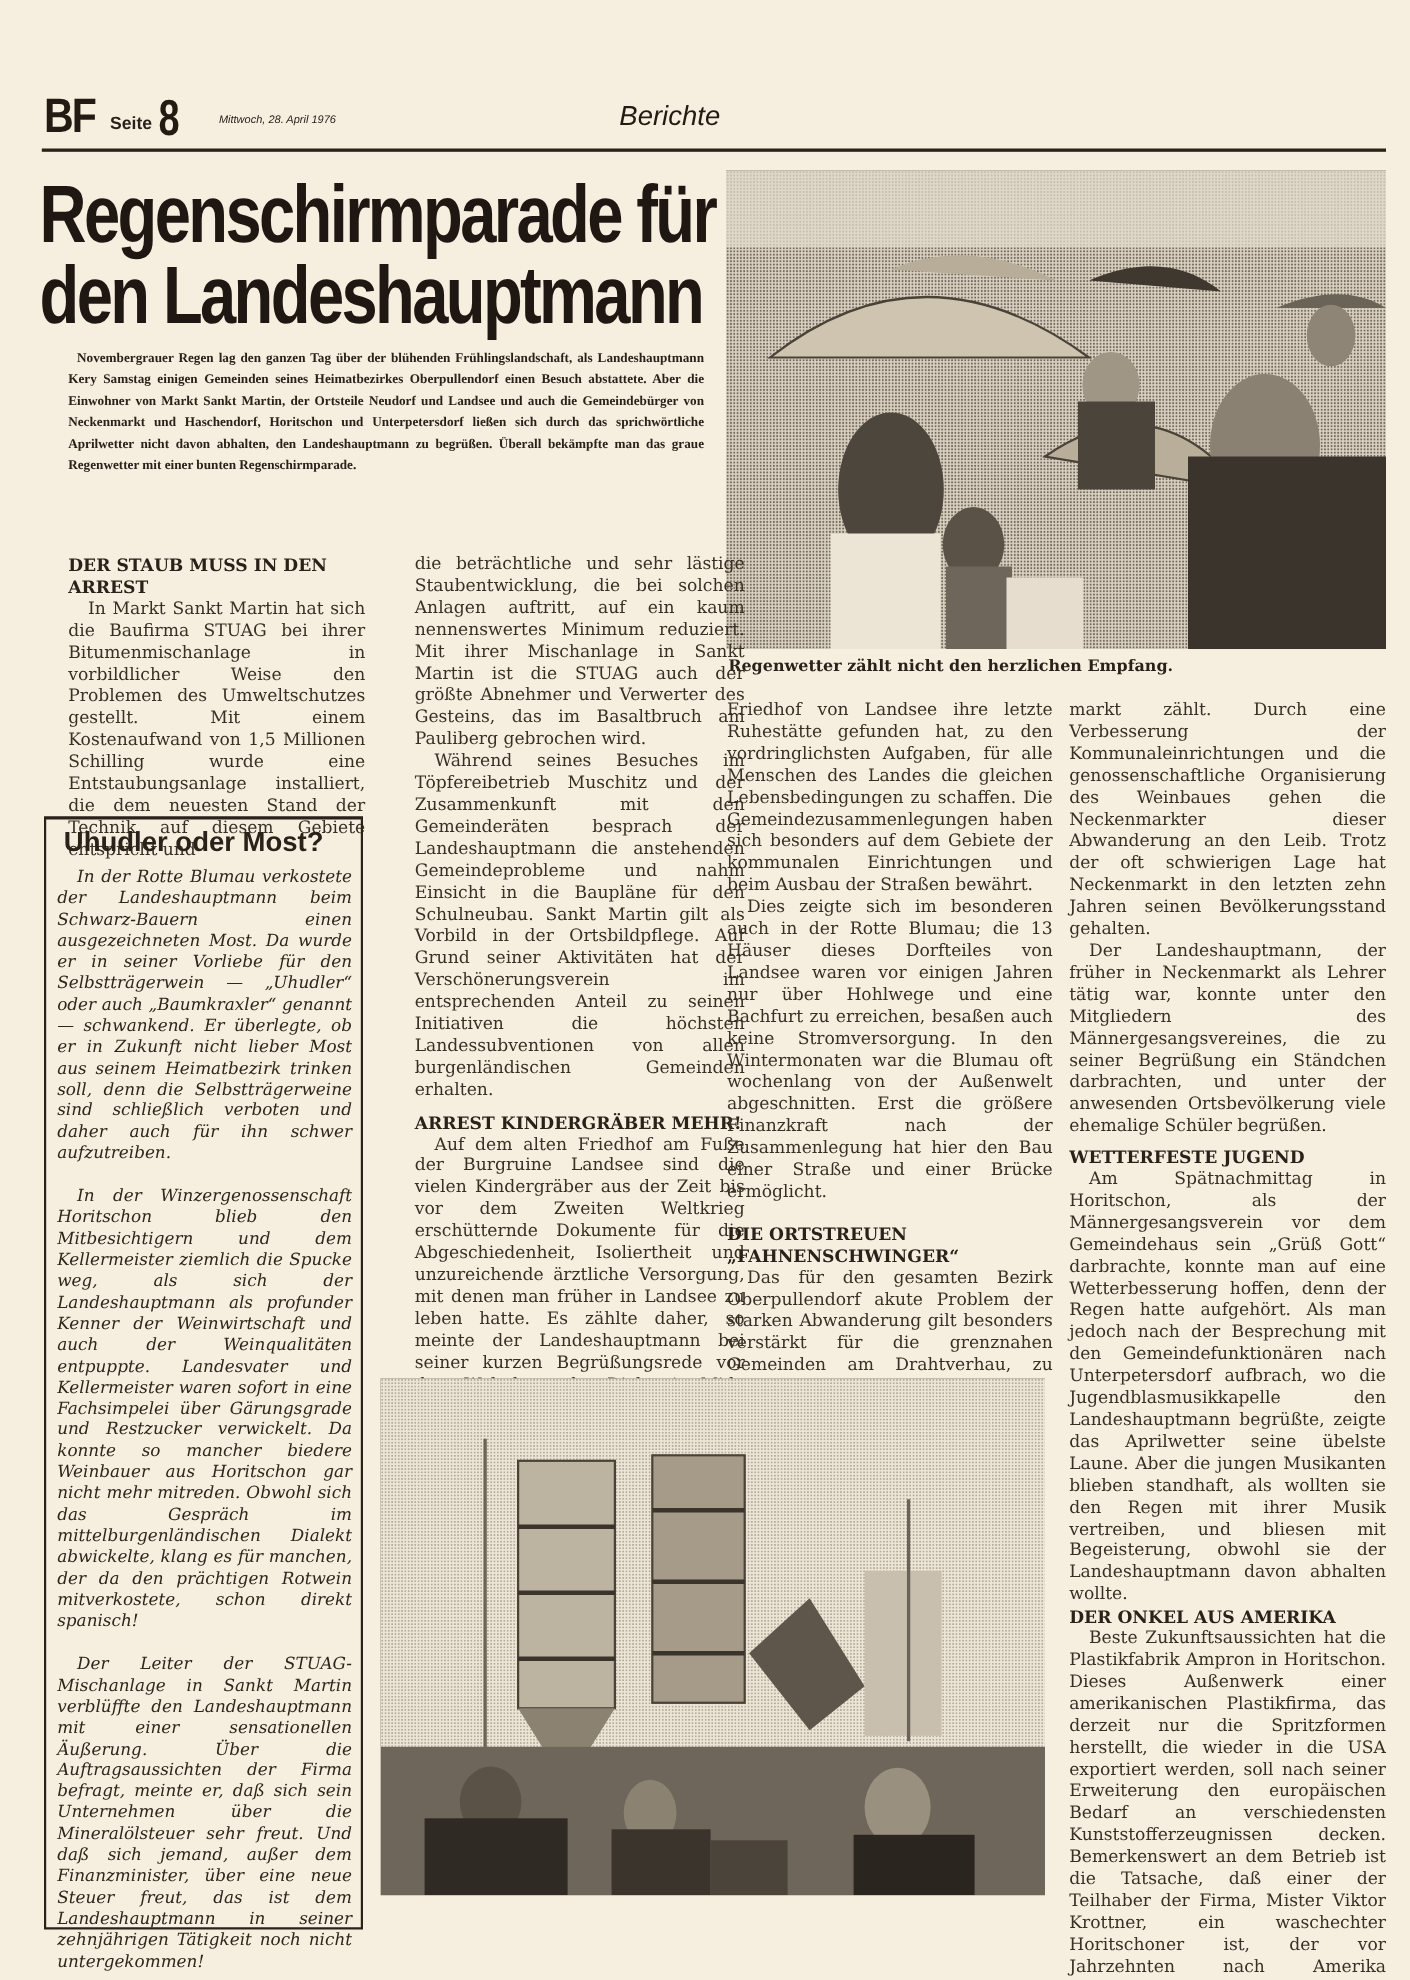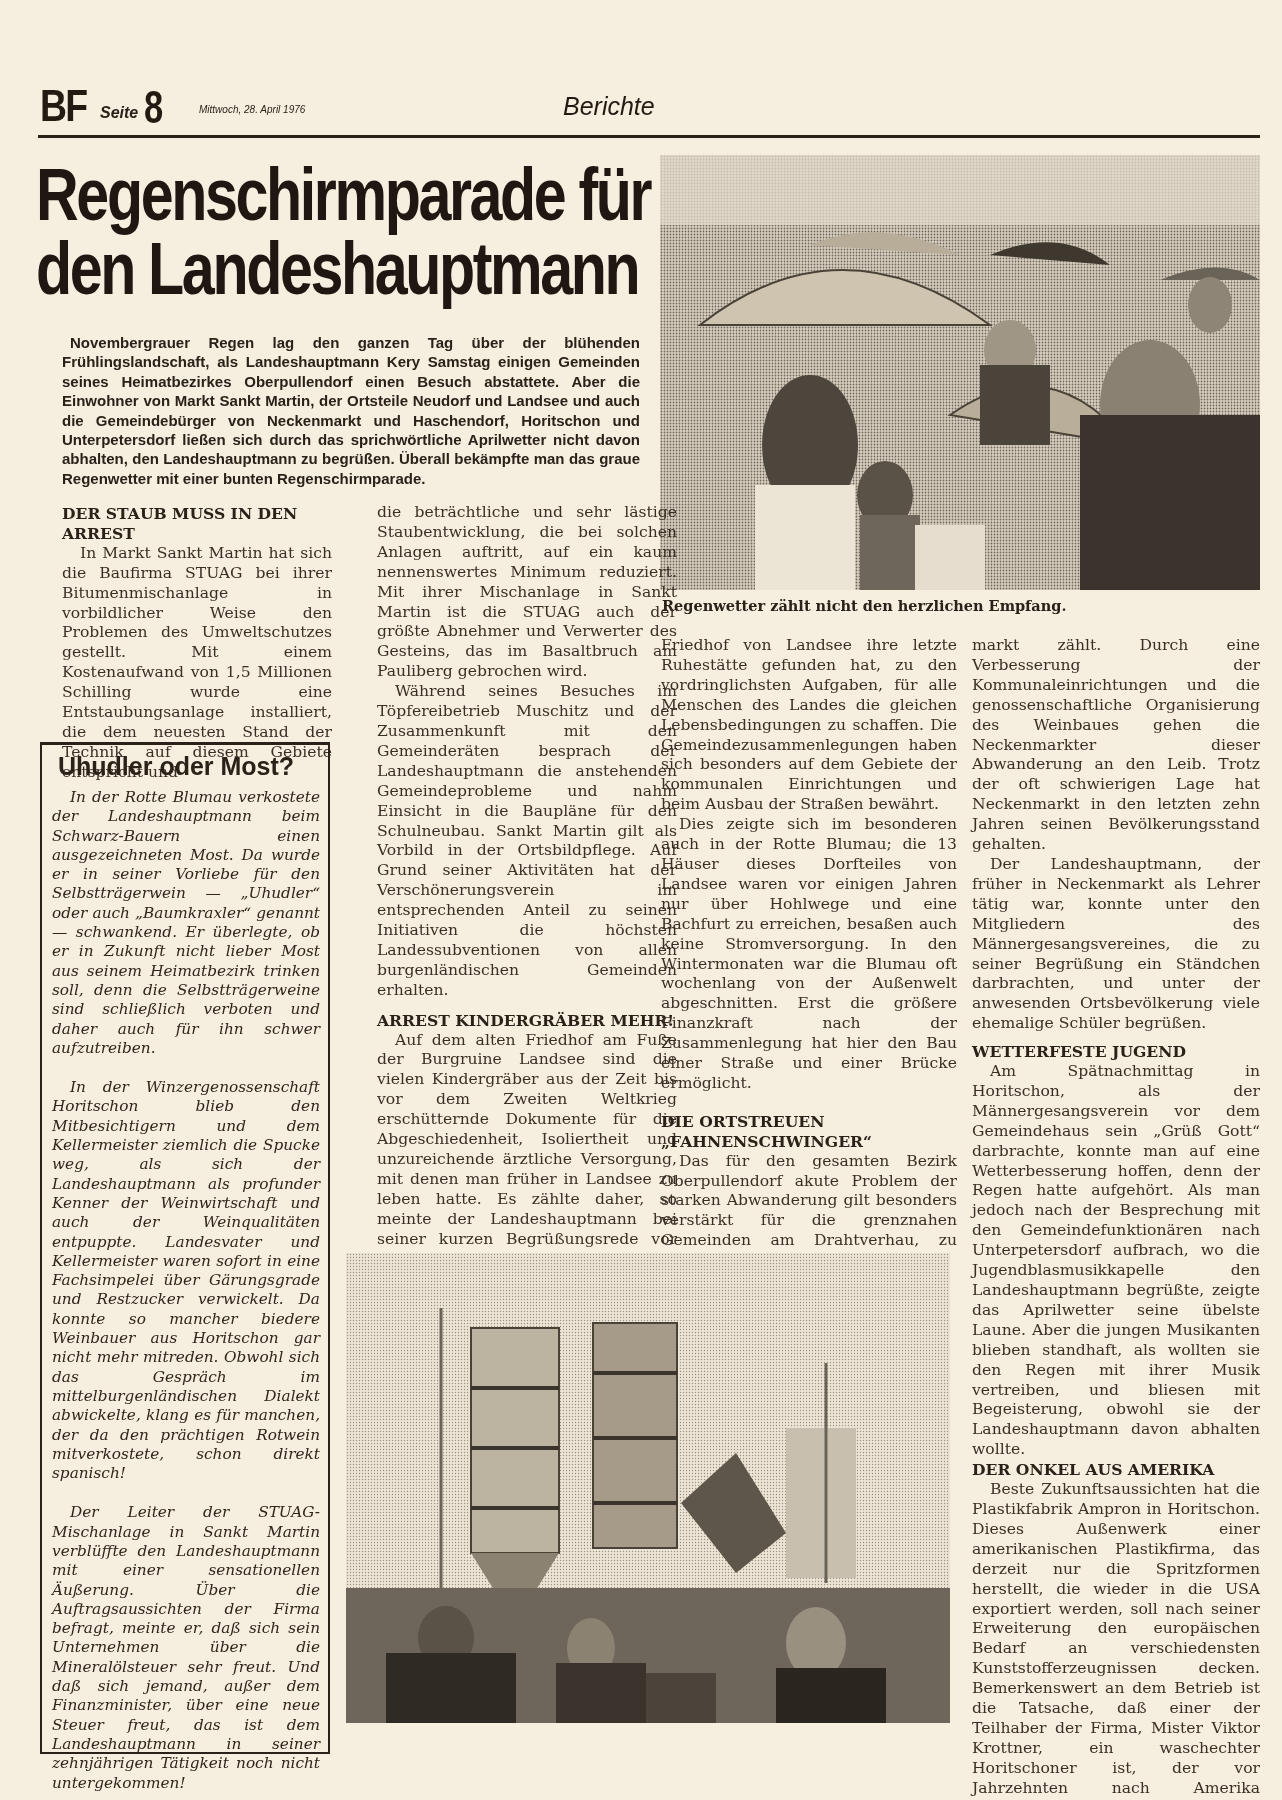--- a/index.html
+++ b/index.html
@@ -4,32 +4,32 @@
 <style>
   html, body { margin:0; padding:0; }
   body {
     width:1282px; height:1800px; position:relative; overflow:hidden;
     background:#f6efe0; color:#2a2119;
     font-family:"DejaVu Serif", serif;
   }
   .abs { position:absolute; }
   
   .bf { left:40px; top:84px; font-family:"Liberation Sans", sans-serif; font-weight:bold; font-size:44px; letter-spacing:-2px; transform:scaleX(0.85); transform-origin:left top; line-height:44px; color:#231a12; }
-  .seite-label { left:100px; top:104px; font-family:"Liberation Sans", sans-serif; font-style:italic; font-weight:bold; font-size:16px; color:#2a2119; }
+  .seite-label { left:100px; top:104px; font-family:"Liberation Sans", sans-serif; font-weight:bold; font-size:16px; color:#2a2119; }
   .seite-num { left:144px; top:84px; font-family:"Liberation Sans", sans-serif; font-weight:bold; font-size:46px; line-height:46px; transform:scaleX(0.75); transform-origin:left top; color:#231a12; }
   .issue-date { left:199px; top:104px; font-family:"Liberation Sans", sans-serif; font-style:italic; font-size:10px; color:#2a2119; }
   .section { left:563px; top:86px; font-family:"Liberation Sans", sans-serif; font-style:italic; font-size:25px; line-height:40px; color:#231a12; }
   .rule-top { left:38px; top:135px; width:1222px; height:3px; background:#2a2119; }
 
   
   .headline { left:36px; top:158px; width:610px; font-family:"Liberation Sans", sans-serif; font-weight:bold; font-size:74px; line-height:74px; letter-spacing:-3px; color:#1f1812; transform:scaleX(0.80); transform-origin:left top; white-space:nowrap; }
   .headline span { display:block; }
 
   
-  .lead { left:62px; top:333px; width:578px; font-family:Liberation Sans, sans-serif; font-weight:bold; font-size:15px; line-height:19.4px; text-align:justify; text-indent:8px; color:#2a2119; }
+  .lead { left:62px; top:316px; width:578px; font-family:Liberation Serif, serif; font-weight:bold; font-size:12px; line-height:19.4px; text-align:justify; text-indent:8px; color:#2a2119; }
 
   .col { font-size:15.6px; line-height:19.9px; text-align:justify; color:#3a2f24; font-family:"DejaVu Serif", serif; }
   .col p { margin:0; text-indent:18px; }
   .col p.noind { text-indent:0; }
   .subhead { font-weight:bold; font-size:15.6px; line-height:19.9px; text-indent:0 !important; color:#2a2119; text-align:left !important; }
 
   .col1 { left:62px; top:504px; width:270px; }
   .col2 { left:343px; top:503px; width:300px;margin-left:34px; }
   .col3 { left:661px; top:636px; width:296px; }
   .col4 { left:972px; top:636px; width:288px; }

